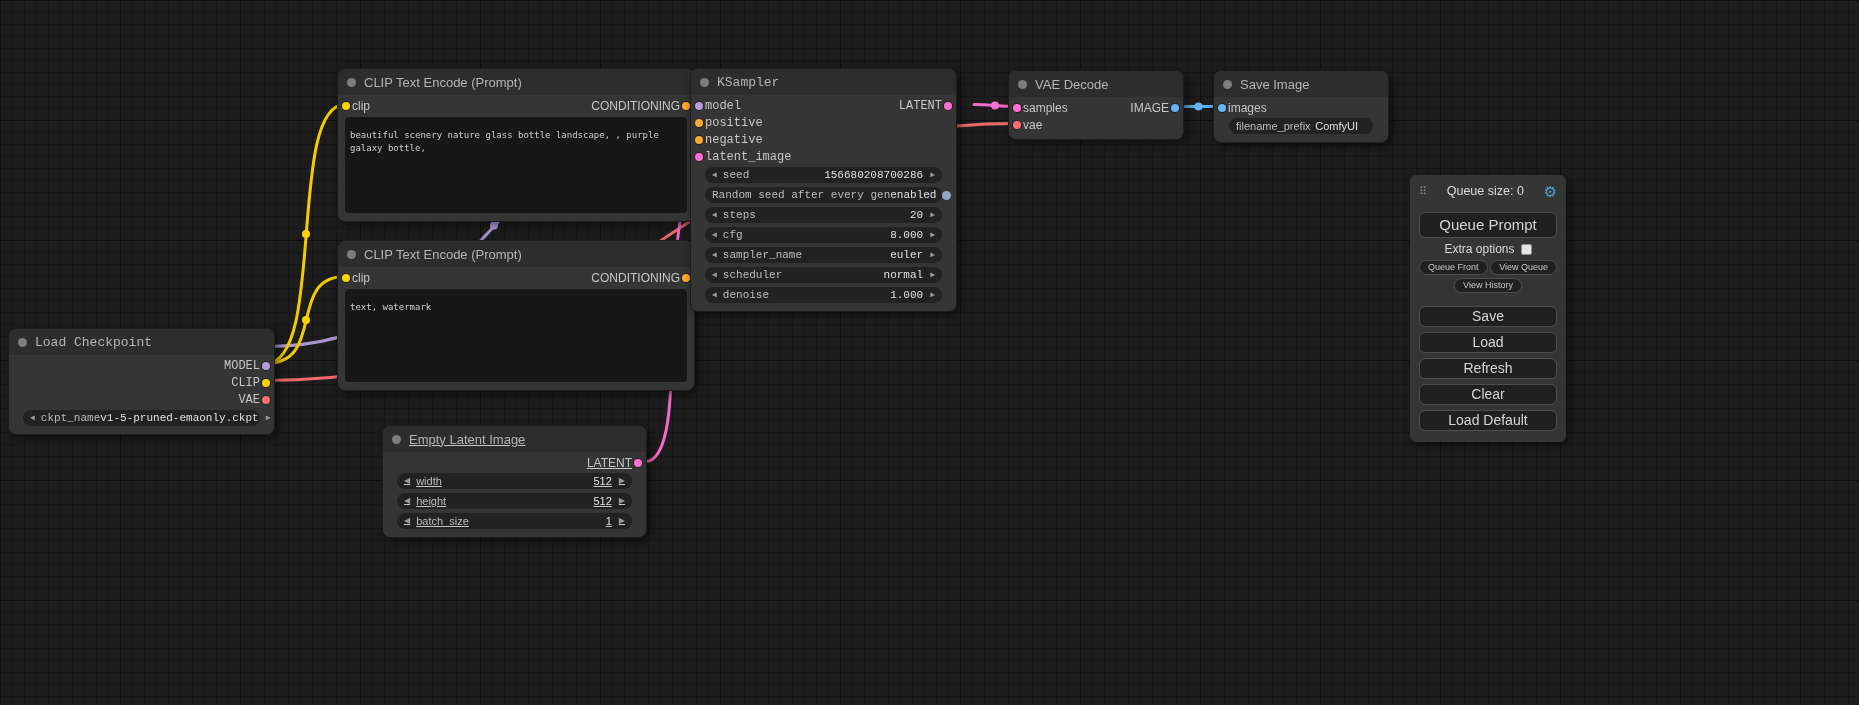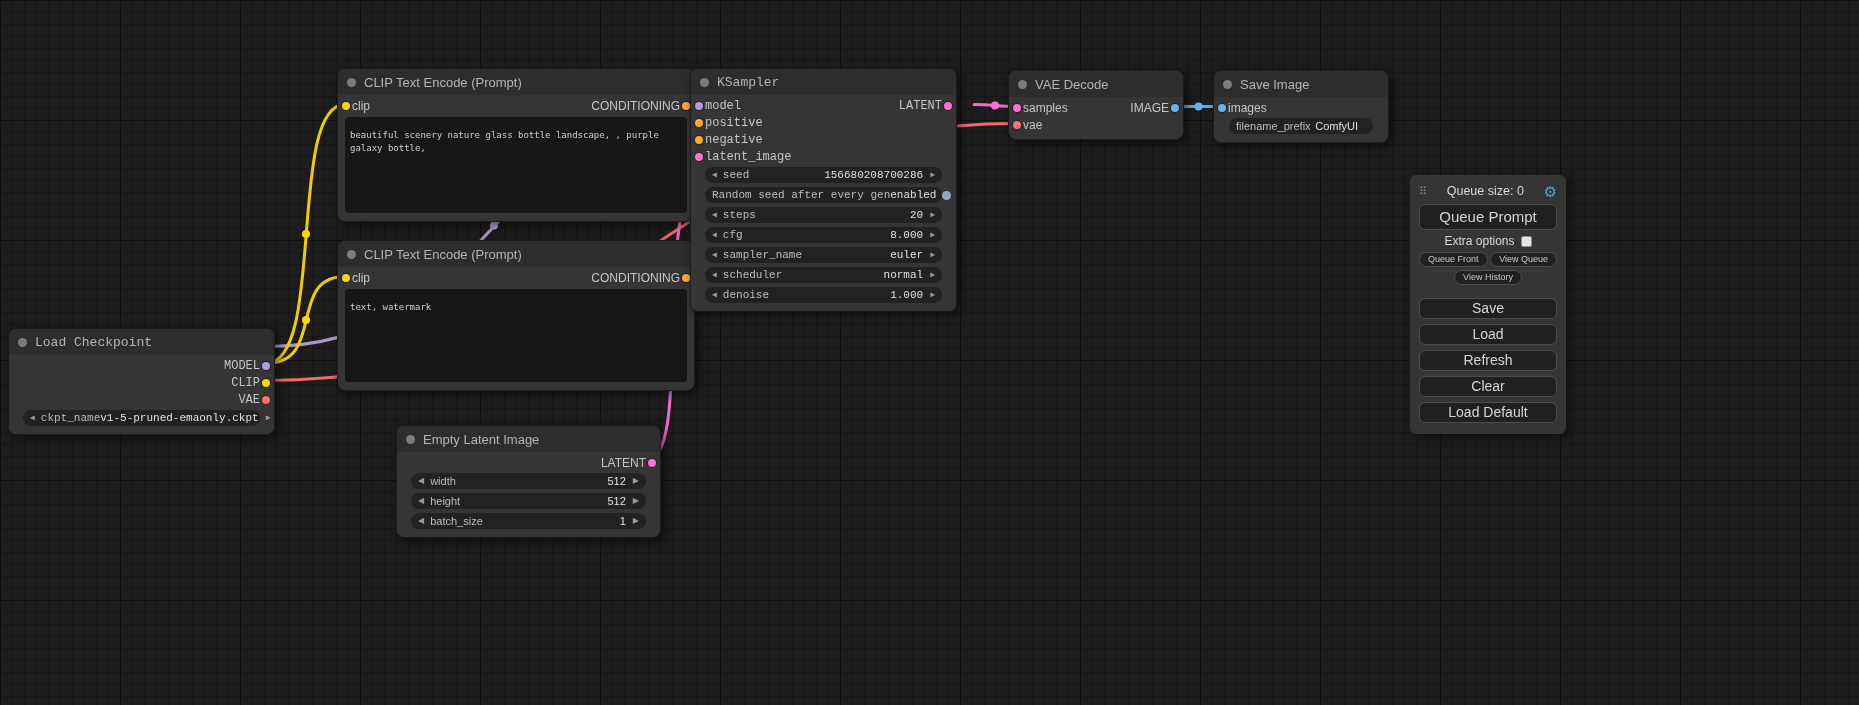--- a/index.html
+++ b/index.html
@@ -74,21 +74,21 @@
   }
   .menu-header { display: flex; align-items: center; height: 18px; }
   .drag { color: #8a8a8a; font-size: 11px; cursor: move; }
   .qsize { flex: 1; text-align: center; font-size: 12.5px; color: #dcdcdc; }
   .gear { font-size: 15px; line-height: 1; cursor: pointer; }
   .btn {
     display: block; width: 100%; background: #202020;
     border: 1px solid #4e4e4e; border-radius: 6px; color: #d6d6d6;
     text-align: center; cursor: pointer; font-family: inherit;
   }
-  .btn-queue { font-size: 15px; padding: 3px 0 4px; margin: 4px 0 4px; }
+  .btn-queue { font-size: 15px; padding: 3px 0 4px; margin: 12px 0 4px; }
   .btn-big { font-size: 14px; padding: 1px 0 2px; margin-top: 5px; }
   .gap { margin-top: 13px; }
   .extra { display: flex; align-items: center; justify-content: center; gap: 6px; font-size: 12px; margin: 4px 0 2px; }
   .checkbox { width: 11px; height: 11px; background: #e6e6e6; border: 1px solid #8f8f8f; border-radius: 2px; }
   .sm-row { display: flex; justify-content: space-between; margin-top: 4px; }
   .sm-row.center { justify-content: center; margin-top: 3px; }
   .btn-sm { display: inline-block; width: auto; font-size: 9px; padding: 1px 8px 2px; border-radius: 8px; color: #c8c8c8; }
 </style>
 </head>
 <body>
@@ -174,21 +174,21 @@
       <div class="row">
         <span class="dot in" style="background-color: rgb(255, 213, 0);"></span>
         <span>clip</span>
         <span class="out-label">CONDITIONING</span>
         <span class="dot out" style="background-color: rgb(255, 169, 49);"></span>
       </div>
     </div>
     <div class="prompt" style="height:93px;">text, watermark</div>
   </div>
 
-  <div class="node" style="left:396px; top:425px; width:265px;">
+  <div class="node" style="left:382px; top:425px; width:265px;text-decoration:underline;">
     <div class="ntitle">
       <span class="tdot"></span>
       <span>Empty Latent Image</span>
     </div>
     <div class="slots">
       <div class="row">
         <span class="out-label">LATENT</span>
         <span class="dot out" style="background-color: rgb(255, 111, 212);"></span>
       </div>
     </div>

